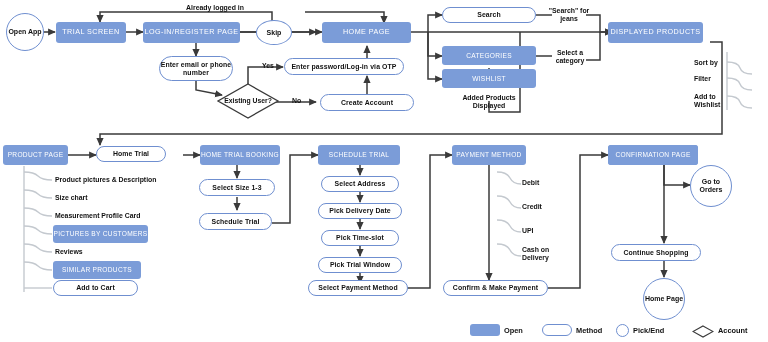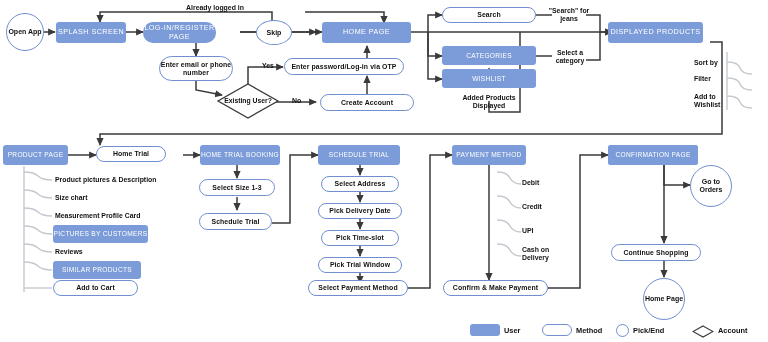--- a/index.html
+++ b/index.html
@@ -169,24 +169,24 @@
       <path d="M497,220 Q507,220 510,226 Q513,232 521,232"></path>
       <path d="M497,244 Q507,244 510,250 Q513,256 521,256"></path>
     </g>
   </svg>
 
   <div class="node startend" style="left:6px;top:13px;width:38px;height:38px;">
     <span>Open App</span>
   </div>
 
   <div class="node page" style="left:56px;top:22px;width:70px;height:21px;">
-    <span>SPLASH SCREEN</span>
-  </div>
-
-  <div class="node page" style="left:143px;top:22px;width:73px;height:21px;border-radius:10px;">
+    <span>TRIAL SCREEN</span>
+  </div>
+
+  <div class="node page" style="left:143px;top:22px;width:97px;height:21px;">
     <span>LOG-IN/REGISTER PAGE</span>
   </div>
 
   <div class="note center" style="left:160px;top:4px;width:110px;">
     <span>Already logged in</span>
   </div>
 
   <div class="node startend" style="left:256px;top:20px;width:36px;height:25px;border-radius:50%;">
     <span>Skip</span>
   </div>
@@ -362,21 +362,21 @@
     <span>Continue Shopping</span>
   </div>
 
   <div class="node startend" style="left:643px;top:278px;width:42px;height:42px;">
     <span>Home Page</span>
   </div>
 
   <div id="legend">
     <div class="lg-item" style="left:0px;top:2px;">
       <span class="sw-page"></span>
-      <span class="lg-label">User</span>
+      <span class="lg-label">Open</span>
     </div>
     <div class="lg-item" style="left:72px;top:2px;">
       <span class="sw-action"></span>
       <span class="lg-label">Method</span>
     </div>
     <div class="lg-item" style="left:146px;top:2px;">
       <span class="sw-start"></span>
       <span class="lg-label">Pick/End</span>
     </div>
     <div class="lg-item" style="left:222px;top:2px;">

